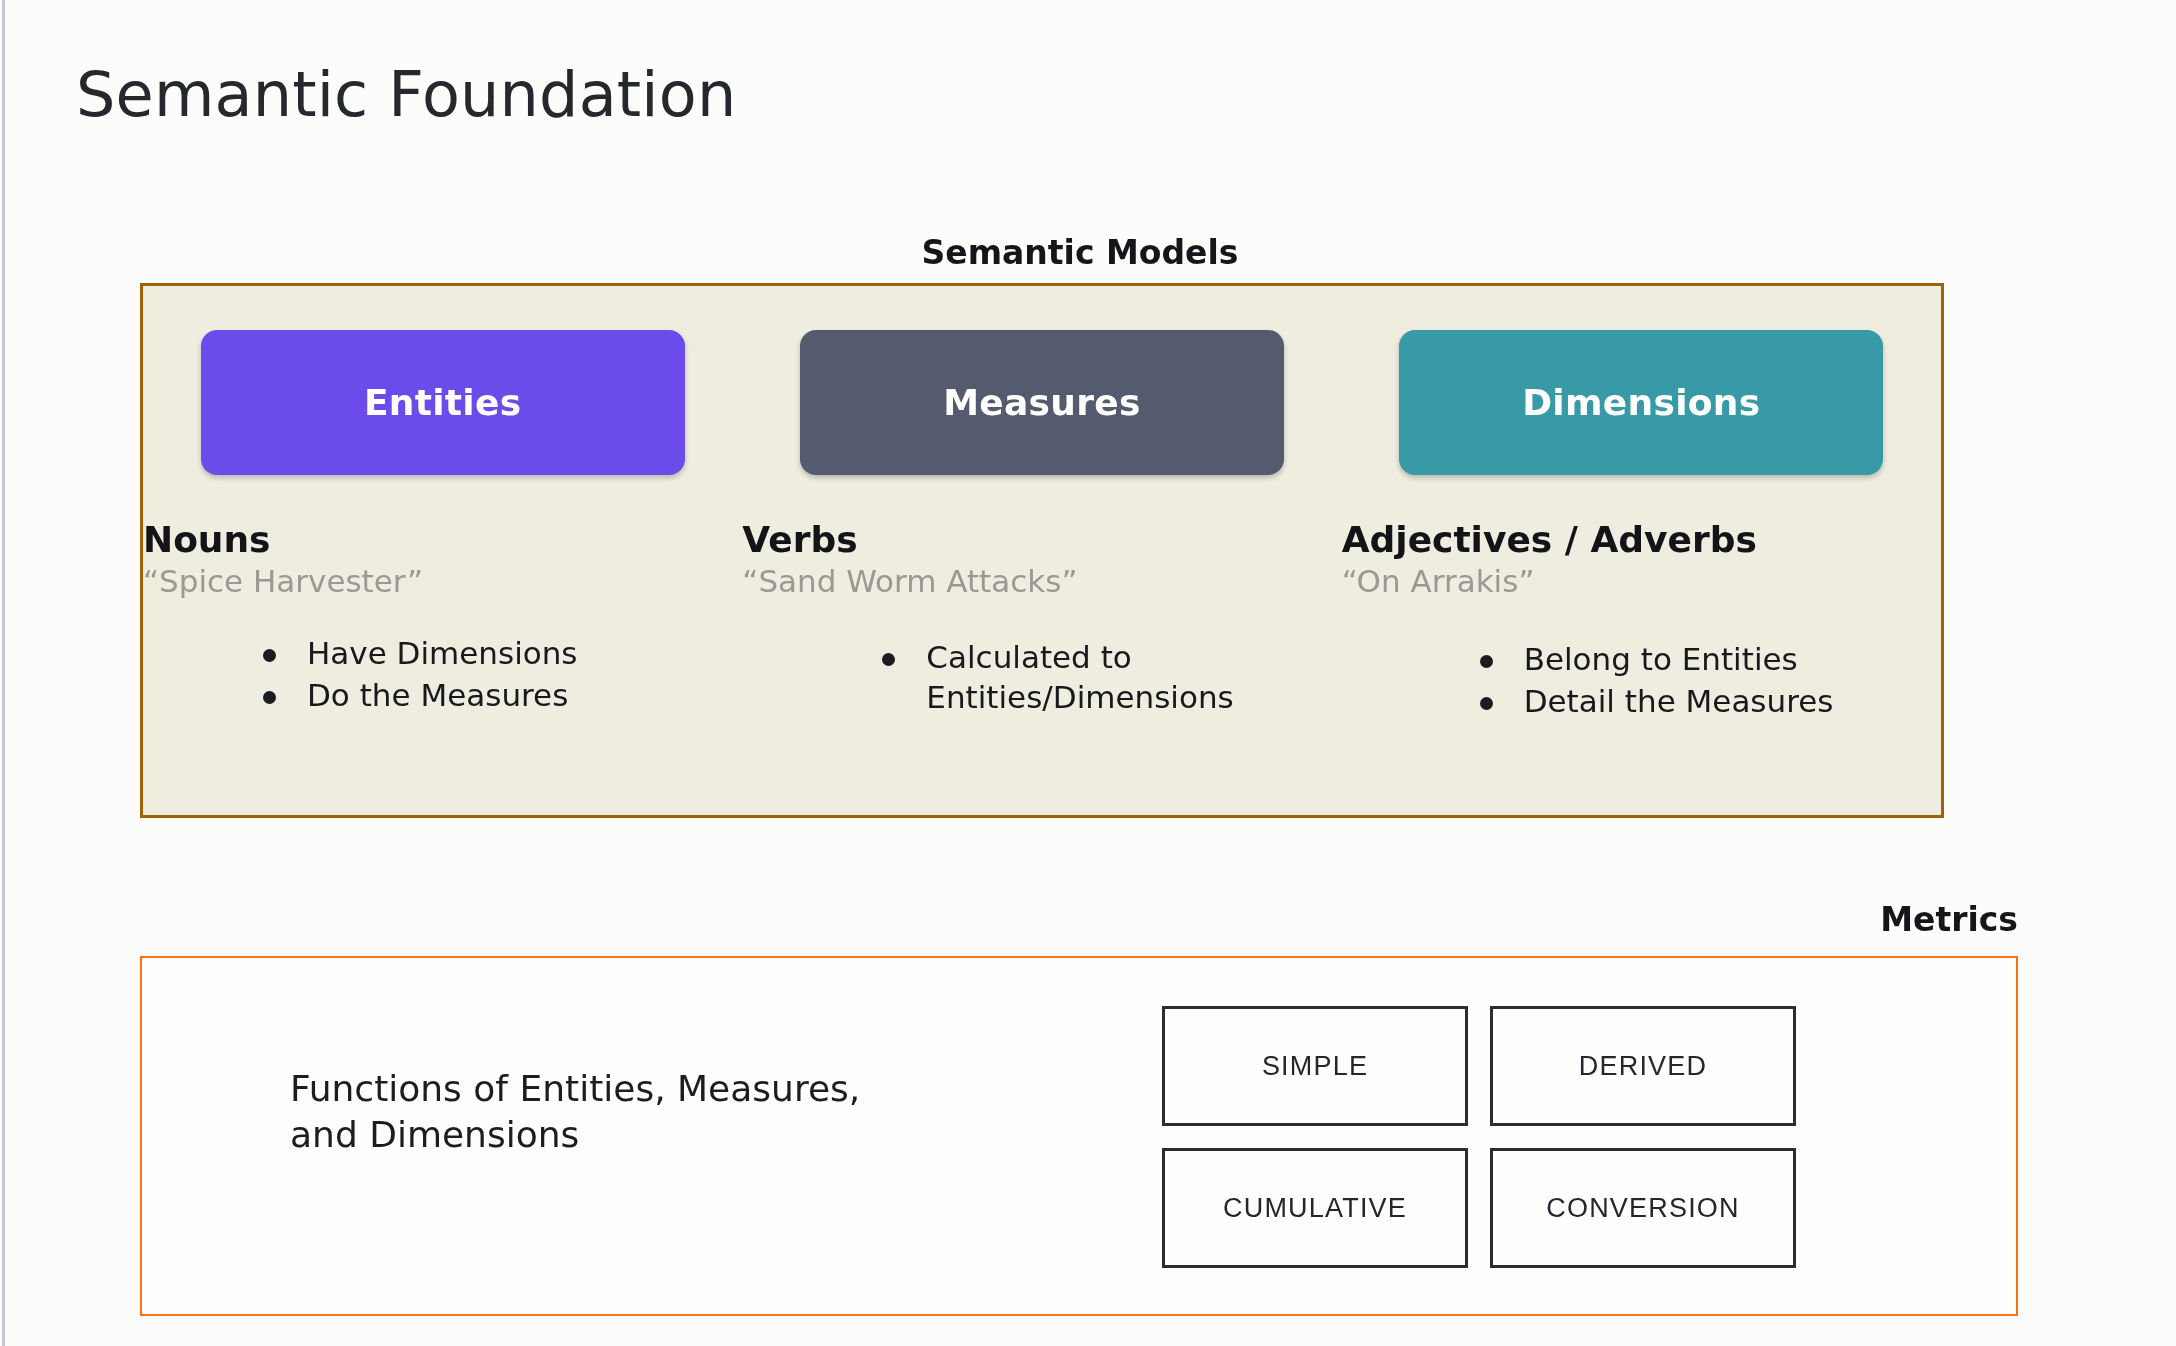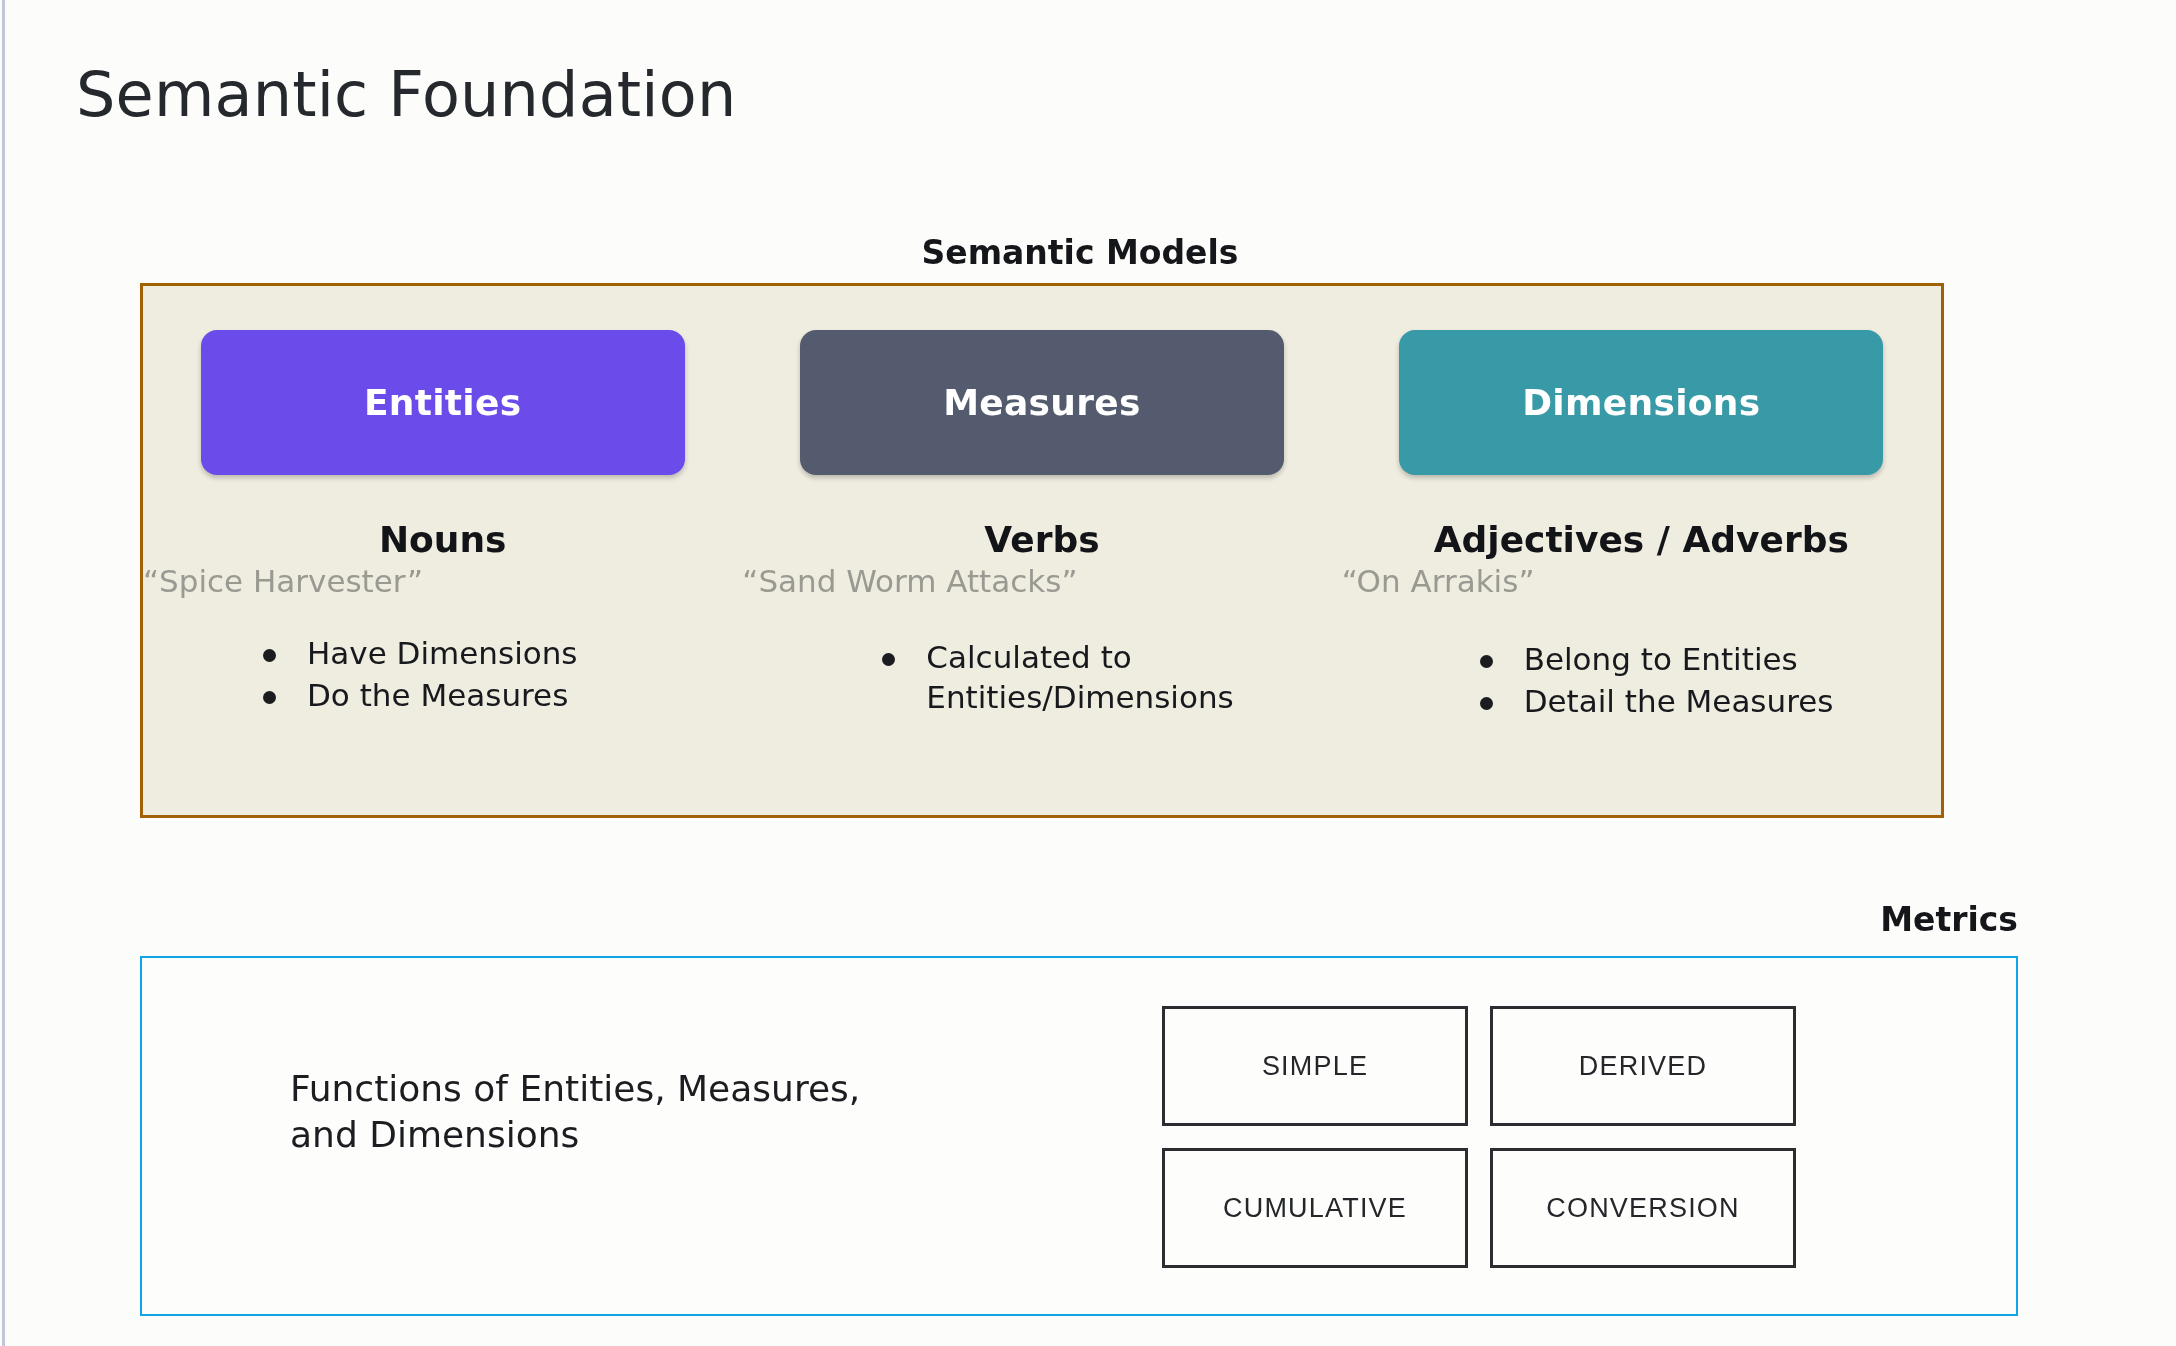--- a/index.html
+++ b/index.html
@@ -87,21 +87,20 @@
     font-size: 36px;
     font-weight: bold;
     box-shadow: 0 3px 5px rgba(0,0,0,0.22);
     letter-spacing: 0.3px;
   }
   .chip.entities   { background: #6b4ceb; }
   .chip.measures   { background: #545b6e; }
   .chip.dimensions { background: #389aa6; }
 
   .pos-title {
-    text-align: center;
     font-size: 36px;
     font-weight: bold;
     color: #121418;
     margin-top: 46px;
     line-height: 1.08;
   }
   .pos-example {
     text-align: left;
     font-size: 31px;
     color: #9a9a93;
@@ -148,21 +147,21 @@
     color: #141619;
   }
 
   .metrics-panel {
     position: absolute;
     left: 140px;
     top: 956px;
     width: 1878px;
     height: 360px;
     background: #fdfdfb;
-    border: 2px solid #0ea5e9;
+    border: 2px solid #f97316;
     box-sizing: border-box;
   }
 
   .metrics-desc {
     position: absolute;
     left: 148px;
     top: 108px;
     font-size: 36px;
     color: #1b1d21;
     line-height: 1.28;

